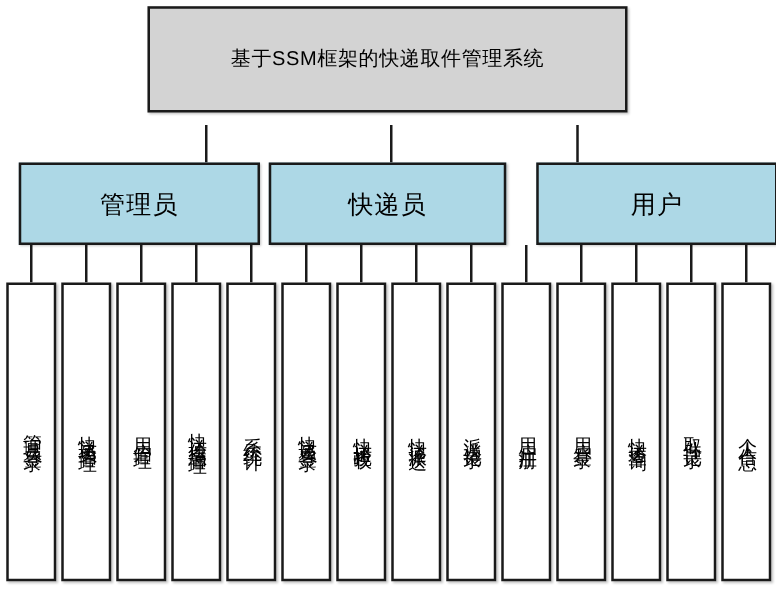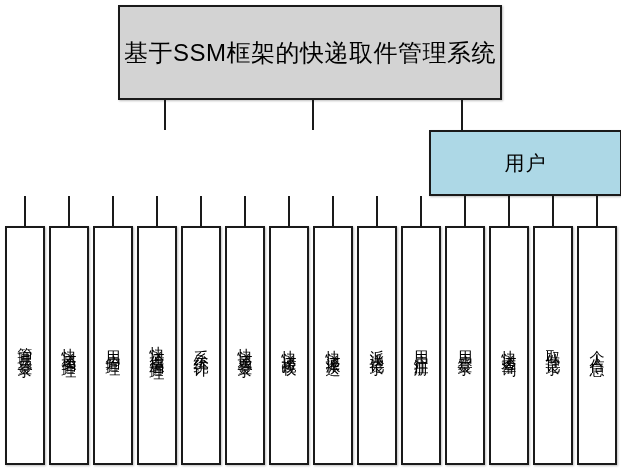--- a/index.html
+++ b/index.html
@@ -20,23 +20,23 @@
     box-sizing: border-box;
     border: 2px solid var(--border, #1a1a1a);
     display: flex;
     align-items: center;
     justify-content: center;
     color: #000000;
     box-shadow: 1px 1px 2px rgba(0,0,0,0.25);
   }
   .root {
     left: 118px; top: 5px;
-    width: 384px; height: 95px;
+    width: 384px; height: 85px;
     background: var(--root-fill, #d3d3d3);
-    font-size: 24px;
+    font-size: 16px;
     letter-spacing: 0.5px;
     white-space: nowrap;
   }
   .branch {
     top: 130px; height: 66px;
     background: var(--branch-fill, #add8e6);
     font-size: 20px;
     letter-spacing: 1px;
   }
   .branch-0 { left: 15px;  width: 193px; }
@@ -65,20 +65,22 @@
 <body>
 
 <div class="canvas">
 
   <div class="node root">基于SSM框架的快递取件管理系统</div>
 
   <div class="vline top" style="left:164px;"></div>
   <div class="vline top" style="left:312px;"></div>
   <div class="vline top" style="left:461px;"></div>
 
+  <div class="node branch branch-0">管理员</div>
+  <div class="node branch branch-1">快递员</div>
   <div class="node branch branch-2">用户</div>
 
   <div class="vline mid" style="left:24px;"></div>
   <div class="vline mid" style="left:68px;"></div>
   <div class="vline mid" style="left:112px;"></div>
   <div class="vline mid" style="left:156px;"></div>
   <div class="vline mid" style="left:200px;"></div>
   <div class="vline mid" style="left:244px;"></div>
   <div class="vline mid" style="left:288px;"></div>
   <div class="vline mid" style="left:332px;"></div>

